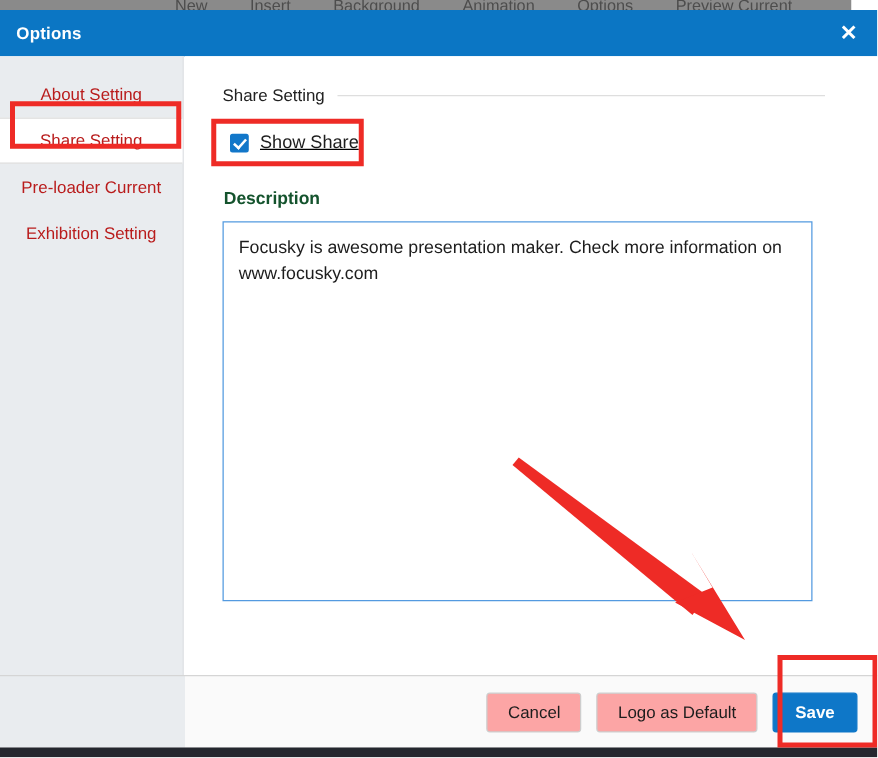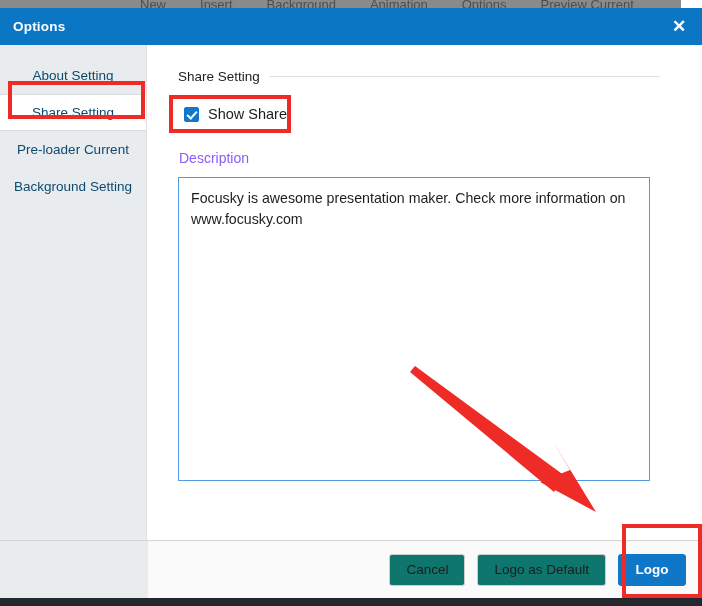--- a/index.html
+++ b/index.html
@@ -102,21 +102,21 @@
     background: #e9ecef;
     border-right: 1px solid #dfe1e5;
     padding-top: 12px;
   }
   .side-item {
     height: 37px;
     display: flex;
     align-items: center;
     justify-content: center;
     font-size: 13.5px;
-    color: #0c4a6e;
+    color: #b91c1c;
     cursor: pointer;
     user-select: none;
   }
   .side-item.selected {
     background: #ffffff;
     border-top: 1px solid #dcdcdc;
     border-bottom: 1px solid #dcdcdc;
   }
 
   .content {
@@ -147,20 +147,21 @@
 
   .check-row {
     display: flex;
     align-items: center;
     gap: 9px;
     margin-left: 6px;
     margin-bottom: 28px;
     cursor: pointer;
     user-select: none;
     width: fit-content;
+    text-decoration: underline;
   }
   .checkbox {
     width: 15px; height: 15px;
     background: #1277c9;
     border: 1px solid #1277c9;
     border-radius: 2px;
     position: relative;
     flex: none;
   }
   .checkbox::after {
@@ -172,23 +173,24 @@
     border-width: 0 2px 2px 0;
     transform: rotate(42deg);
   }
   .check-row .cb-label {
     font-size: 14.5px;
     color: #1d1d1d;
   }
 
   .field-label {
     font-size: 14px;
-    color: #8b5cf6;
+    color: #14532d;
     margin-left: 1px;
     margin-bottom: 11px;
+    font-weight: bold;
   }
 
   .description-box {
     width: 472px;
     height: 304px;
     border: 1px solid #539ae0;
     background: #ffffff;
     padding: 10px 12px;
     font-size: 14.2px;
     line-height: 1.45;
@@ -219,21 +221,21 @@
     width: 148px; height: 58px;
     background: #e9ecef;
     border-top: 1px solid #d5d5d5;
   }
   .btn {
     height: 32px;
     min-width: 76px;
     padding: 0 16px;
     font-size: 13.5px;
     border: 1px solid #cdcdcd;
-    background: #0f766e;
+    background: #fca5a5;
     color: #1d1d1d;
     border-radius: 3px;
     cursor: pointer;
     font-family: "Liberation Sans", sans-serif;
   }
   .btn.primary {
     background: #0e77c8;
     border-color: #0e77c8;
     color: #ffffff;
     min-width: 68px;
@@ -284,21 +286,21 @@
       <span class="title">Options</span>
       <span class="close-btn">✕</span>
     </div>
 
     <div class="dlg-body">
 
       <div class="sidebar">
         <div class="side-item">About Setting</div>
         <div class="side-item selected">Share Setting</div>
         <div class="side-item">Pre-loader Current</div>
-        <div class="side-item">Background Setting</div>
+        <div class="side-item">Exhibition Setting</div>
       </div>
 
       <div class="content">
 
         <div class="group-header">
           <span class="gh-label">Share Setting</span>
           <span class="gh-rule"></span>
         </div>
 
         <div class="check-row">
@@ -311,21 +313,21 @@
         <textarea class="description-box" style="">Focusky is awesome presentation maker. Check more information on www.focusky.com</textarea>
 
       </div>
     </div>
 
     <div class="footer-left-fill"></div>
 
     <div class="footer">
       <button class="btn">Cancel</button>
       <button class="btn">Logo as Default</button>
-      <button class="btn primary">Logo</button>
+      <button class="btn primary">Save</button>
     </div>
   </div>
 
   <div class="bottom-strip"></div>
 
   <div class="anno-box" style="left:8px; top:81px; width:137px; height:38px;"></div>
 
   <div class="anno-box" style="left:169px; top:95px; width:122px; height:38px;"></div>
 
   <div class="anno-box" style="left:622px; top:524px; width:80px; height:74px;"></div>

